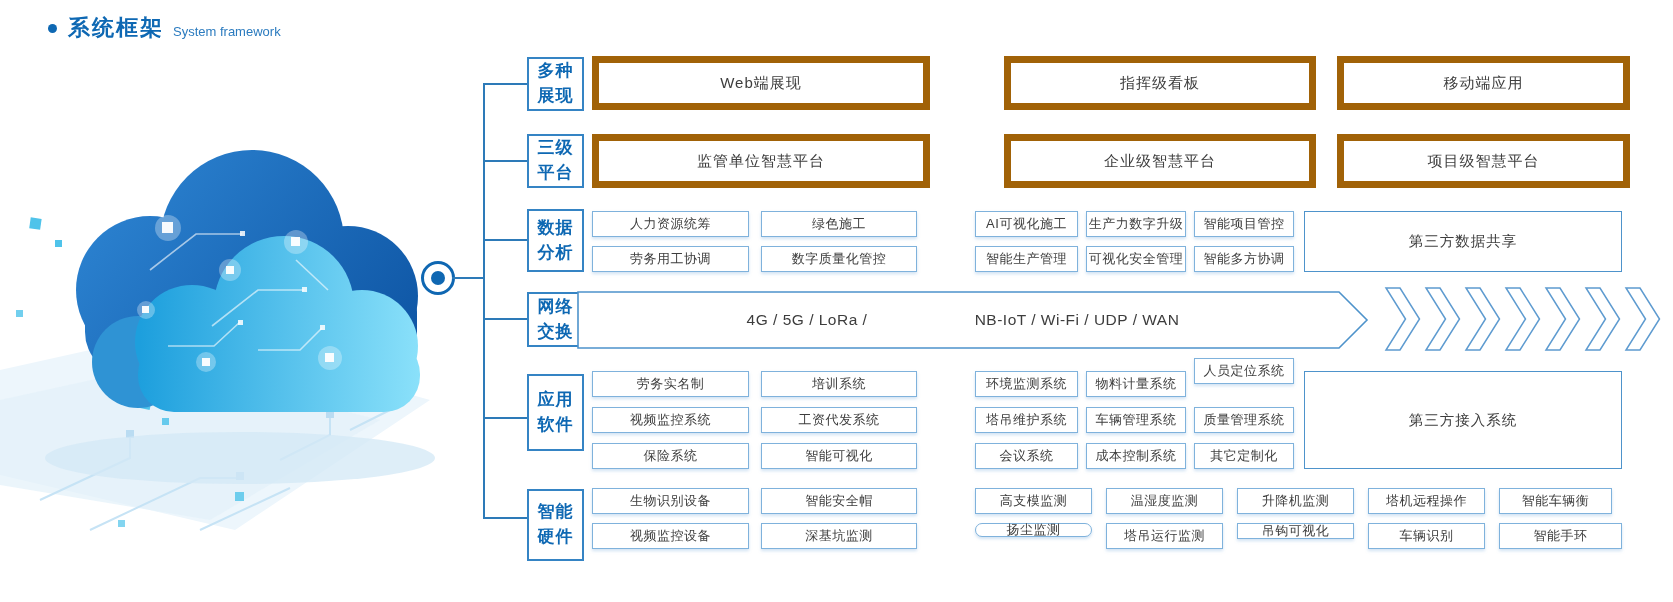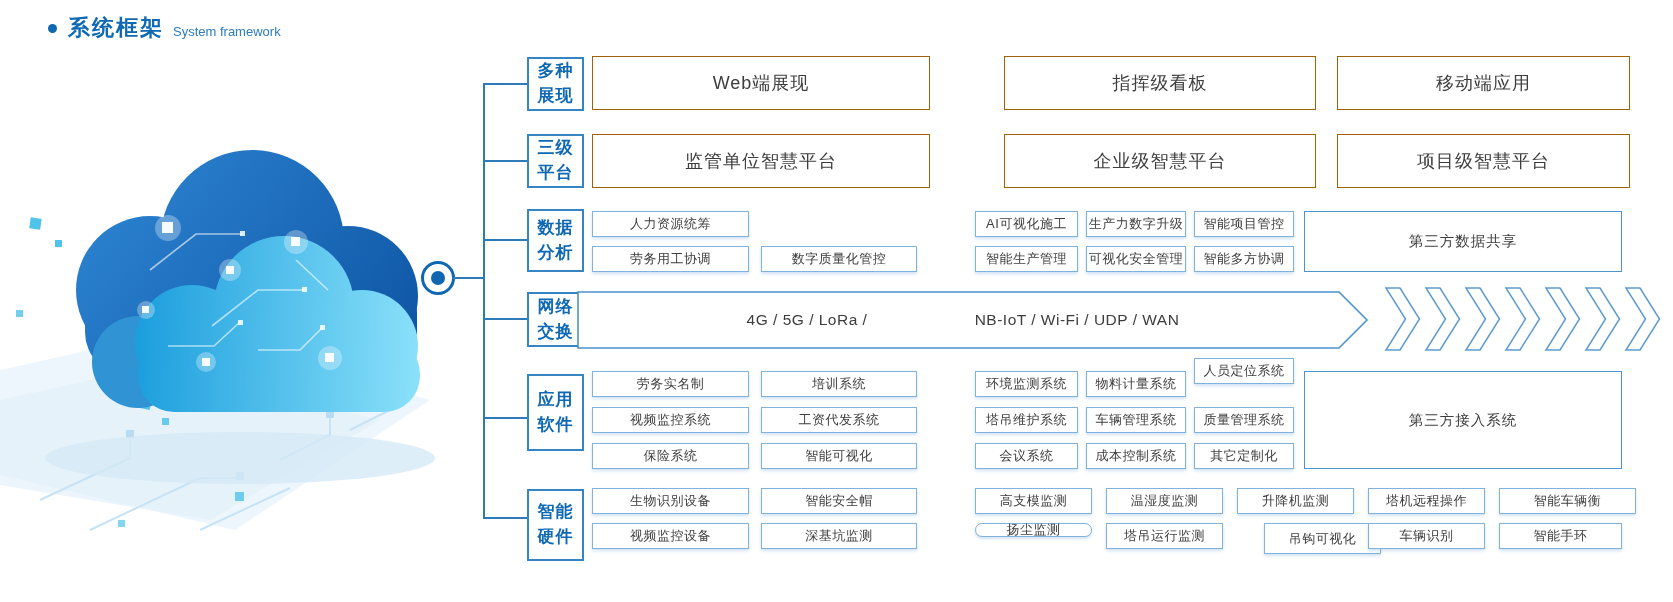--- a/index.html
+++ b/index.html
@@ -17,21 +17,21 @@
   .hline{height:2px;}
   .vline{width:2px;}
 
   
   .node{position:absolute;left:421px;top:261px;width:28px;height:28px;border:3px solid #0f67b2;border-radius:50%;background:#fff;}
   .node .core{position:absolute;left:50%;top:50%;width:14px;height:14px;margin:-7px 0 0 -7px;border-radius:50%;background:#0f67b2;}
 
   
   .bx{position:absolute;display:flex;align-items:center;justify-content:center;background:#fff;box-sizing:border-box;color:#3d3d3d;text-align:center;}
   .lbl{border:2px solid #3584c4;color:#0e68b3;font-size:17px;font-weight:600;line-height:1.45;white-space:pre-line;letter-spacing:1px;}
-  .lg{border:1px solid #a16207;font-size:18px;letter-spacing:1px;text-align:center;}
+  .lg{border:7px solid #a16207;font-size:15px;letter-spacing:1px;text-align:center;}
   .sm{border:1px solid #7fb2dc;font-size:13px;box-shadow:0 2px 3px rgba(125,175,220,.35);letter-spacing:.5px;}
   .big{border:1px solid #4e93cb;font-size:14.5px;letter-spacing:1px;}
 
   
   .netwrap{position:absolute;left:577px;top:291px;width:800px;height:58px;}
   .netwrap svg{position:absolute;left:0;top:0;}
   .nettext{position:absolute;top:0;height:57px;display:flex;align-items:center;justify-content:center;font-size:15.5px;color:#3d3d3d;letter-spacing:.5px;}
   .chev{position:absolute;left:1384px;top:287px;}
 </style>
 </head>
@@ -154,20 +154,21 @@
 
   <div class="bx lg" style="left:592px;top:56px;width:338px;height:54px;">Web端展现</div>
   <div class="bx lg" style="left:1004px;top:56px;width:312px;height:54px;">指挥级看板</div>
   <div class="bx lg" style="left:1337px;top:56px;width:293px;height:54px;">移动端应用</div>
 
   <div class="bx lg" style="left:592px;top:134px;width:338px;height:54px;">监管单位智慧平台</div>
   <div class="bx lg" style="left:1004px;top:134px;width:312px;height:54px;">企业级智慧平台</div>
   <div class="bx lg" style="left:1337px;top:134px;width:293px;height:54px;">项目级智慧平台</div>
 
   <div class="bx sm" style="left:592px;top:211px;width:157px;height:26px;">人力资源统筹</div>
+  <div class="bx sm" style="left:761px;top:211px;width:156px;height:26px;">绿色施工</div>
   <div class="bx sm" style="left:592px;top:246px;width:157px;height:26px;">劳务用工协调</div>
   <div class="bx sm" style="left:761px;top:246px;width:156px;height:26px;">数字质量化管控</div>
   <div class="bx sm" style="left:975px;top:211px;width:103px;height:26px;">AI可视化施工</div>
   <div class="bx sm" style="left:1086px;top:211px;width:100px;height:26px;">生产力数字升级</div>
   <div class="bx sm" style="left:1194px;top:211px;width:100px;height:26px;">智能项目管控</div>
   <div class="bx sm" style="left:975px;top:246px;width:103px;height:26px;">智能生产管理</div>
   <div class="bx sm" style="left:1086px;top:246px;width:100px;height:26px;">可视化安全管理</div>
   <div class="bx sm" style="left:1194px;top:246px;width:100px;height:26px;">智能多方协调</div>
   <div class="bx big" style="left:1304px;top:211px;width:318px;height:61px;">第三方数据共享</div>
 
@@ -208,20 +209,20 @@
   <div class="bx big" style="left:1304px;top:371px;width:318px;height:98px;">第三方接入系统</div>
 
   <div class="bx sm" style="left:592px;top:488px;width:157px;height:26px;">生物识别设备</div>
   <div class="bx sm" style="left:761px;top:488px;width:156px;height:26px;">智能安全帽</div>
   <div class="bx sm" style="left:592px;top:523px;width:157px;height:26px;">视频监控设备</div>
   <div class="bx sm" style="left:761px;top:523px;width:156px;height:26px;">深基坑监测</div>
   <div class="bx sm" style="left:975px;top:488px;width:117px;height:26px;">高支模监测</div>
   <div class="bx sm" style="left:1106px;top:488px;width:117px;height:26px;">温湿度监测</div>
   <div class="bx sm" style="left:1237px;top:488px;width:117px;height:26px;">升降机监测</div>
   <div class="bx sm" style="left:1368px;top:488px;width:117px;height:26px;">塔机远程操作</div>
-  <div class="bx sm" style="left:1499px;top:488px;width:137px;height:26px;text-align:center;">智能车辆衡</div>
+  <div class="bx sm" style="left:1499px;top:488px;width:113px;height:26px;text-align:center;">智能车辆衡</div>
   <div class="bx sm" style="left:975px;top:523px;width:117px;height:14px;border-radius:7px;">扬尘监测</div>
   <div class="bx sm" style="left:1106px;top:523px;width:117px;height:26px;">塔吊运行监测</div>
-  <div class="bx sm" style="left:1264px;top:523px;width:117px;height:31px;font-family:Liberation Serif, serif;">吊钩可视化</div>
+  <div class="bx sm" style="left:1237px;top:523px;width:117px;height:16px;font-family:Liberation Serif, serif;">吊钩可视化</div>
   <div class="bx sm" style="left:1368px;top:523px;width:117px;height:26px;">车辆识别</div>
   <div class="bx sm" style="left:1499px;top:523px;width:123px;height:26px;">智能手环</div>
 
 </div>
 
 </body></html>

